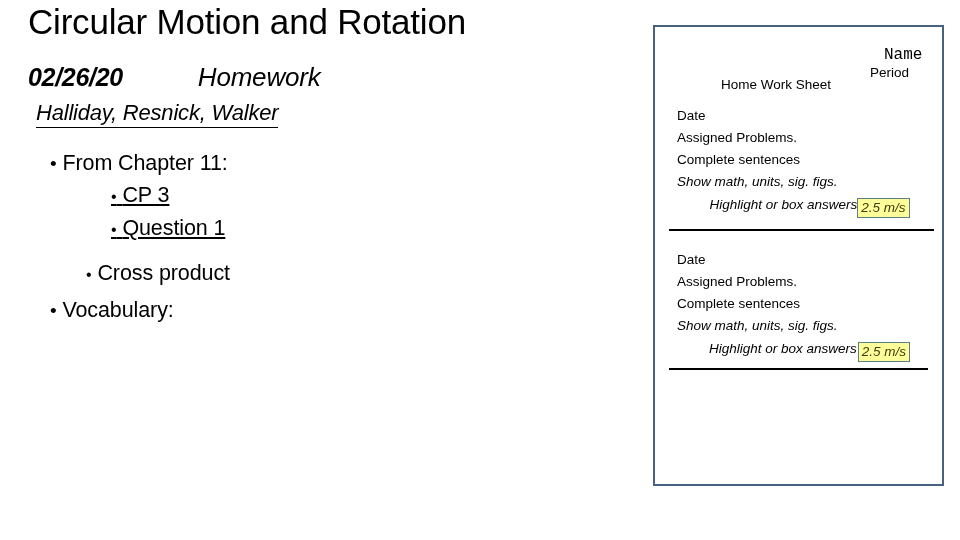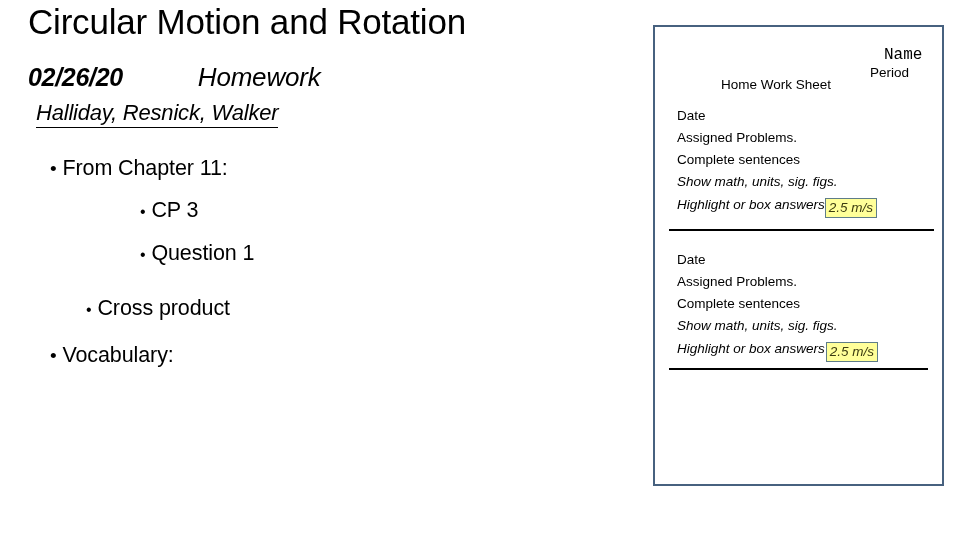--- a/index.html
+++ b/index.html
@@ -72,26 +72,26 @@
     margin-bottom: 13px;
     display: inline-block;
     border-bottom: 1.6px solid #000;
     padding-bottom: 1px;
     letter-spacing: -0.2px;
   }
   .blk { display: block; }
   .bullet-line {
     font-family: "Liberation Sans", sans-serif;
     font-size: 21.5px;
-    line-height: 36px;
+    line-height: 27px;
     white-space: nowrap;
     letter-spacing: -0.1px;
   }
   .lvl1 { margin-left: 22px; margin-top: 9px; }
-  .lvl2 { margin-left: 112px; margin-top: 5px; font-size: 21.5px; }
+  .lvl2 { margin-left: 83px; margin-top: 5px; font-size: 21.5px; text-decoration: underline; }
   .lvl2b { margin-left: 58px; margin-top: 5px; font-size: 21.5px; }
   .spacer-1 { height: 12px; }
   .dot { font-size: 19px; }
   .dot-sm { font-size: 16px; }
 
   
   .sheet-panel {
     position: absolute;
     left: 653px;
     top: 25px;
@@ -144,20 +144,21 @@
     font-size: 13.5px;
     line-height: 22px;
     white-space: nowrap;
   }
   .entry-line.ital { font-style: italic; }
 
   .answer-row {
     position: relative;
     white-space: nowrap;
     line-height: 22px;
+    text-align: center;
   }
   .answer-label {
     font-family: "Liberation Sans", sans-serif;
     font-size: 13.5px;
     font-style: italic;
   }
   .answer-box {
     display: inline-block;
     font-family: "Liberation Sans", sans-serif;
     font-size: 13.5px;

